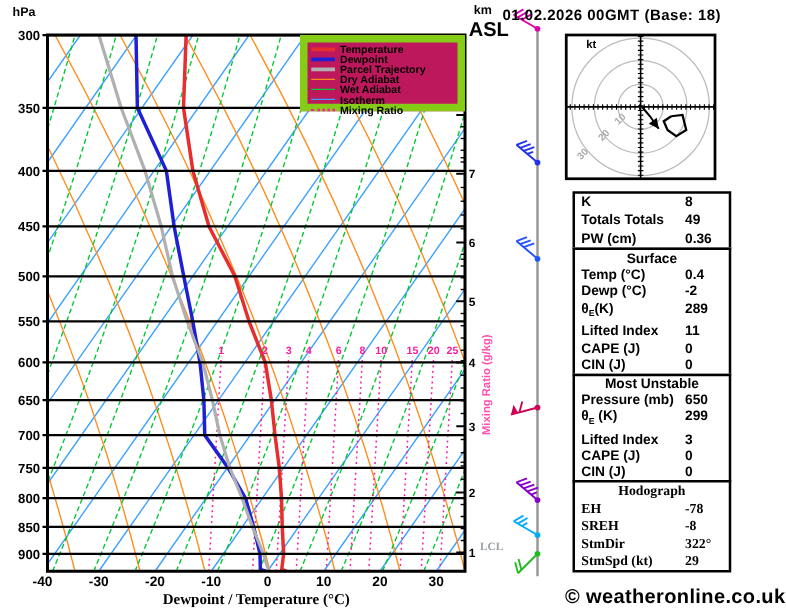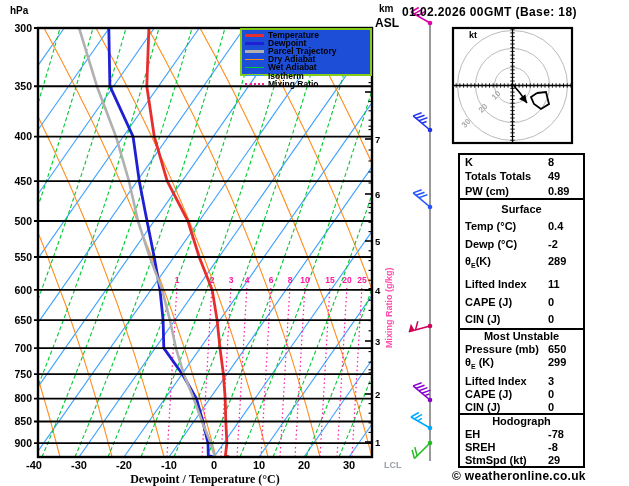--- a/index.html
+++ b/index.html
@@ -5,29 +5,29 @@
   html,body{margin:0;padding:0;background:#fff;}
   #canvas{position:relative;width:629px;height:486px;background:#fff;overflow:hidden;
           font-family:"Liberation Sans",sans-serif;}
   #chart-svg{position:absolute;left:0;top:0;}
   .abs{position:absolute;white-space:nowrap;}
   .hdr{font-weight:bold;color:#000;}
   #title{left:55px;top:7px;font-size:12.5px;letter-spacing:1px;}
   #date{left:402px;top:5px;font-size:12px;letter-spacing:0.4px;}
   #hpa{left:10px;top:5px;font-size:10px;}
   #km{left:379px;top:3px;font-size:10px;text-align:right;}
-  #asl{left:375px;top:16px;font-size:12px;}
+  #asl{left:375px;top:16px;font-size:16px;}
   #xaxis-label{left:90px;top:472px;width:230px;text-align:center;font-size:12px;font-weight:bold;font-family:Liberation Serif, serif;}
   #mixlabel{left:384px;top:348px;transform:rotate(-90deg);transform-origin:0 0;
             font-size:9px;font-weight:bold;color:#ff4fae;}
-  #lcl{left:384px;top:460px;font-size:9px;font-weight:bold;color:#9aa0a6;}
+  #lcl{left:384px;top:432px;font-size:9px;font-weight:bold;color:#9aa0a6;font-family:Liberation Serif, serif;}
   #kt{left:457px;top:30px;font-size:9px;font-weight:bold;margin-left:12px;}
-  #footer{left:452px;top:469px;font-size:12px;font-weight:bold;letter-spacing:0.3px;}
-  #legend{position:absolute;left:240px;top:28px;width:132px;height:48px;background:#1d4ed8;
-          border:2px solid #84cc16;box-sizing:border-box;padding:1px 0 0 3px;}
+  #footer{left:452px;top:469px;font-size:16px;font-weight:bold;letter-spacing:0.3px;}
+  #legend{position:absolute;left:240px;top:28px;width:132px;height:61px;background:#be185d;
+          border:6px solid #84cc16;box-sizing:border-box;padding:1px 0 0 3px;}
   .leg-row{display:flex;align-items:center;height:8.1px;}
   .leg-line{width:19px;margin-right:4px;flex:0 0 19px;}
   .leg-txt{font-size:8.5px;font-weight:bold;line-height:8px;}
   #panel{position:absolute;left:458px;top:153px;width:127px;}
   .pbox{border:2px solid #000;box-sizing:border-box;margin-top:-2px;background:#fff;
         display:flex;flex-direction:column;justify-content:space-around;}
   .pbox:first-child{margin-top:0;}
   .prow{position:relative;padding-left:5px;font-size:11px;font-weight:bold;line-height:12px;}
   .prow sub{font-size:7px;}
   .pval{position:absolute;left:88px;top:0;}
@@ -384,39 +384,40 @@
       </div>
       <div class="leg-row">
         <div class="leg-line" style="border-top: 2px dotted rgb(255, 26, 160);"></div>
         <span class="leg-txt">Mixing Ratio</span>
       </div>
     </div>
   <div id="panel">
       <div class="pbox" style="height: 47px;">
         <div class="prow"><span>K</span><span class="pval">8</span></div>
         <div class="prow"><span>Totals Totals</span><span class="pval">49</span></div>
-        <div class="prow"><span>PW (cm)</span><span class="pval">0.89</span></div>
-      </div>
-      <div class="pbox" style="height: 132px;">
+        <div class="prow"><span>PW (cm)</span><span class="pval">0.36</span></div>
+      </div>
+      <div class="pbox" style="height: 103px;">
         <div class="phead">Surface</div>
         <div class="prow"><span>Temp (°C)</span><span class="pval">0.4</span></div>
         <div class="prow"><span>Dewp (°C)</span><span class="pval">-2</span></div>
         <div class="prow"><span>θ<sub>E</sub>(K)</span><span class="pval">289</span></div>
         <div class="prow"><span>Lifted Index</span><span class="pval">11</span></div>
         <div class="prow"><span>CAPE (J)</span><span class="pval">0</span></div>
         <div class="prow"><span>CIN (J)</span><span class="pval">0</span></div>
       </div>
       <div class="pbox" style="height: 87px;">
         <div class="phead">Most Unstable</div>
         <div class="prow"><span>Pressure (mb)</span><span class="pval">650</span></div>
         <div class="prow"><span>θ<sub>E</sub> (K)</span><span class="pval">299</span></div>
         <div class="prow"><span>Lifted Index</span><span class="pval">3</span></div>
         <div class="prow"><span>CAPE (J)</span><span class="pval">0</span></div>
         <div class="prow"><span>CIN (J)</span><span class="pval">0</span></div>
       </div>
-      <div class="pbox" style="height: 55px;">
+      <div class="pbox" style="height: 74px; font-family: Liberation Serif, serif;">
         <div class="phead">Hodograph</div>
         <div class="prow"><span>EH</span><span class="pval">-78</span></div>
         <div class="prow"><span>SREH</span><span class="pval">-8</span></div>
+        <div class="prow"><span>StmDir</span><span class="pval">322°</span></div>
         <div class="prow"><span>StmSpd (kt)</span><span class="pval">29</span></div>
       </div>
     </div>
 </div>
 
 </body></html>

